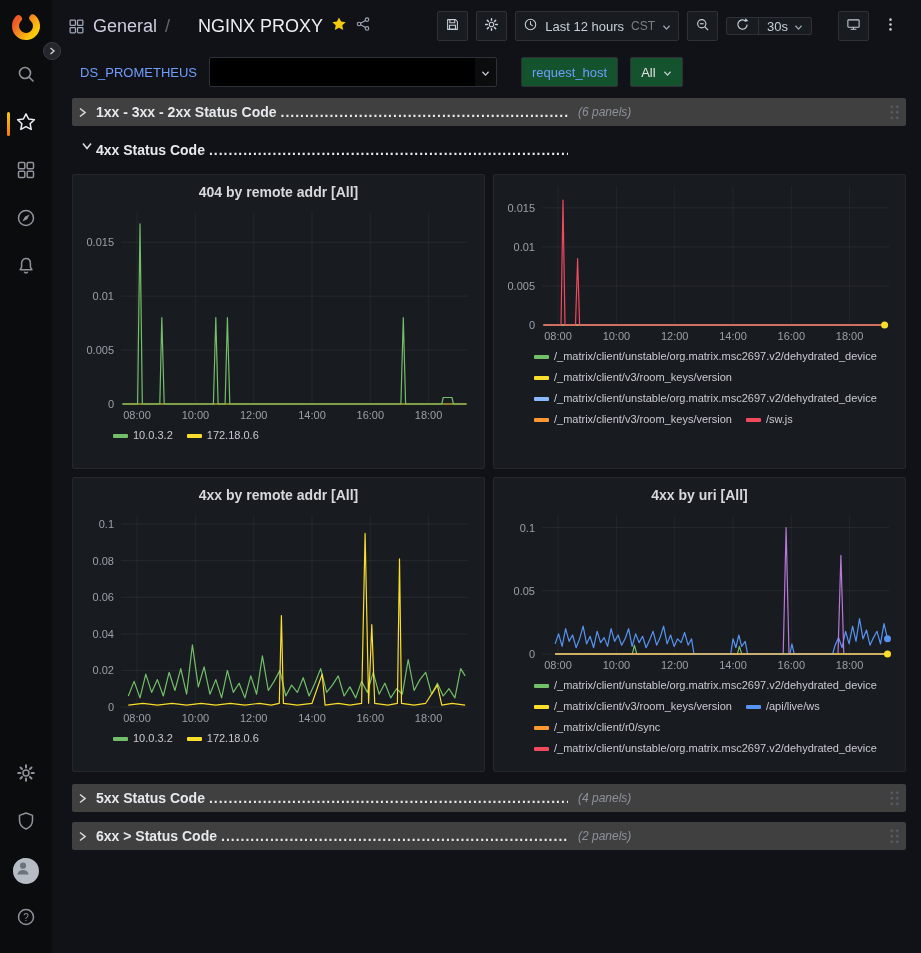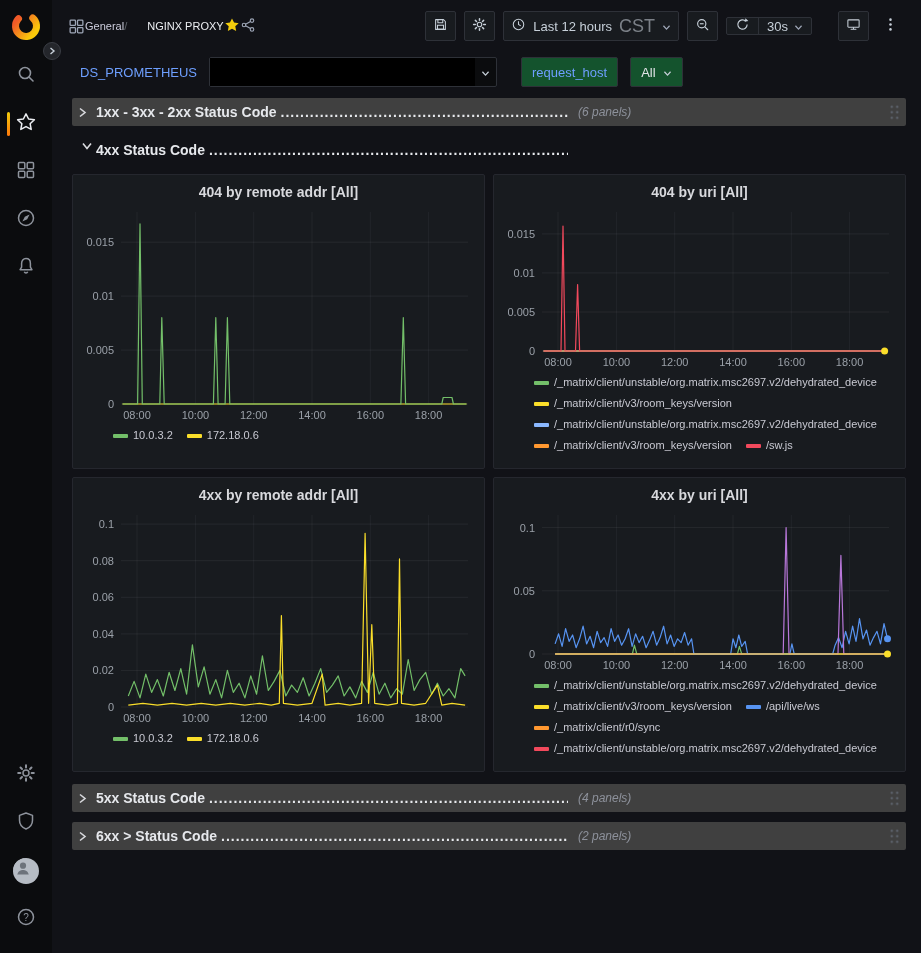--- a/index.html
+++ b/index.html
@@ -18,33 +18,33 @@
     border-radius:2px;background:linear-gradient(#f2cc0c,#ff780a);}
   .side-spacer{flex:1;}
   .expand-btn{position:absolute;right:-9px;top:42px;width:18px;height:18px;border-radius:50%;
     background:#24262b;border:1px solid #3a3d44;color:#c7d0d9;display:flex;align-items:center;
     justify-content:center;z-index:6;cursor:pointer;}
   .expand-btn svg{width:8px;height:8px;}
   .avatar{width:26px;height:26px;border-radius:50%;background:#b6bcc4;overflow:hidden;}
   
   .main{flex:1;display:flex;flex-direction:column;min-width:0;}
   .topbar{height:52px;display:flex;align-items:center;padding:0 12px 0 16px;gap:8px;flex-shrink:0;}
-  .crumb{display:flex;align-items:center;font-size:11px;text-align:center;}
+  .crumb{display:flex;align-items:center;gap:8px;font-size:18px;text-align:center;}
   .crumb .icon{color:#9fa7b8;display:flex;}
   .crumb .icon svg{width:17px;height:17px;}
   .crumb-section{color:#ccccdc;cursor:pointer;}
   .crumb-sep{color:#62666d;}
   .crumb-title{color:#eceef2;font-weight:500;margin-left:20px;}
   .star-gold svg{width:16px;height:16px;}
   .share svg{width:16px;height:16px;color:#9fa7b8;}
   .tb-right{margin-left:auto;display:flex;align-items:center;gap:8px;}
   .tb-btn{height:30px;min-width:30px;padding:2px 7px;border:1px solid #2e3138;border-radius:2px;
     background:#181b1f;display:flex;align-items:center;gap:7px;color:#c7d0d9;font-size:13px;cursor:pointer;}
   .tb-btn svg{width:15px;height:15px;flex-shrink:0;}
-  .tb-dim{color:#7b8087;font-size:18px;}
+  .tb-dim{color:#7b8087;font-size:12px;}
   .tb-group{display:flex;border:1px solid #2e3138;border-radius:2px;background:#181b1f;height:18px;}
   .tb-group .seg{display:flex;align-items:center;gap:6px;padding:0 8px;color:#c7d0d9;font-size:13px;cursor:pointer;}
   .tb-group .seg+.seg{border-left:1px solid #2e3138;}
   .tb-group svg{width:15px;height:15px;}
   .kebab{border:none;background:transparent;padding:0 4px;margin-left:2px;}
   .caret svg{width:9px;height:7px;color:#9fa7b8;}
   .gap-lg{width:10px;}
   
   .submenu{height:40px;display:flex;align-items:center;padding:0 12px 0 28px;gap:12px;flex-shrink:0;}
   .var-label{color:#6e9fff;font-size:13px;font-weight:500;cursor:pointer;}
@@ -398,21 +398,20 @@
                 <span class="swatch" style="background: rgb(115, 191, 105);"></span>
                 <span>10.0.3.2</span>
               </span>
               <span class="legend-item">
                 <span class="swatch" style="background: rgb(250, 222, 42);"></span>
                 <span>172.18.0.6</span>
               </span>
             </div>
         </div>
         <div class="panel p-big">
-          <div class="panel-title">404 by uri [All]</div>
           <div class="chart"><svg width="395" height="165">
                 <line x1="40" x2="387" y1="145.0" y2="145.0" stroke="rgba(204,204,220,0.08)"></line>
                 <text x="33" y="149.0" text-anchor="end" fill="#9aa0a8" font-size="11">0</text>
                 <line x1="40" x2="387" y1="106.0" y2="106.0" stroke="rgba(204,204,220,0.08)"></line>
                 <text x="33" y="110.0" text-anchor="end" fill="#9aa0a8" font-size="11">0.005</text>
                 <line x1="40" x2="387" y1="66.9" y2="66.9" stroke="rgba(204,204,220,0.08)"></line>
                 <text x="33" y="70.9" text-anchor="end" fill="#9aa0a8" font-size="11">0.01</text>
                 <line x1="40" x2="387" y1="27.9" y2="27.9" stroke="rgba(204,204,220,0.08)"></line>
                 <text x="33" y="31.9" text-anchor="end" fill="#9aa0a8" font-size="11">0.015</text>
                 <line x1="56.0" x2="56.0" y1="6" y2="145" stroke="rgba(204,204,220,0.06)"></line>

